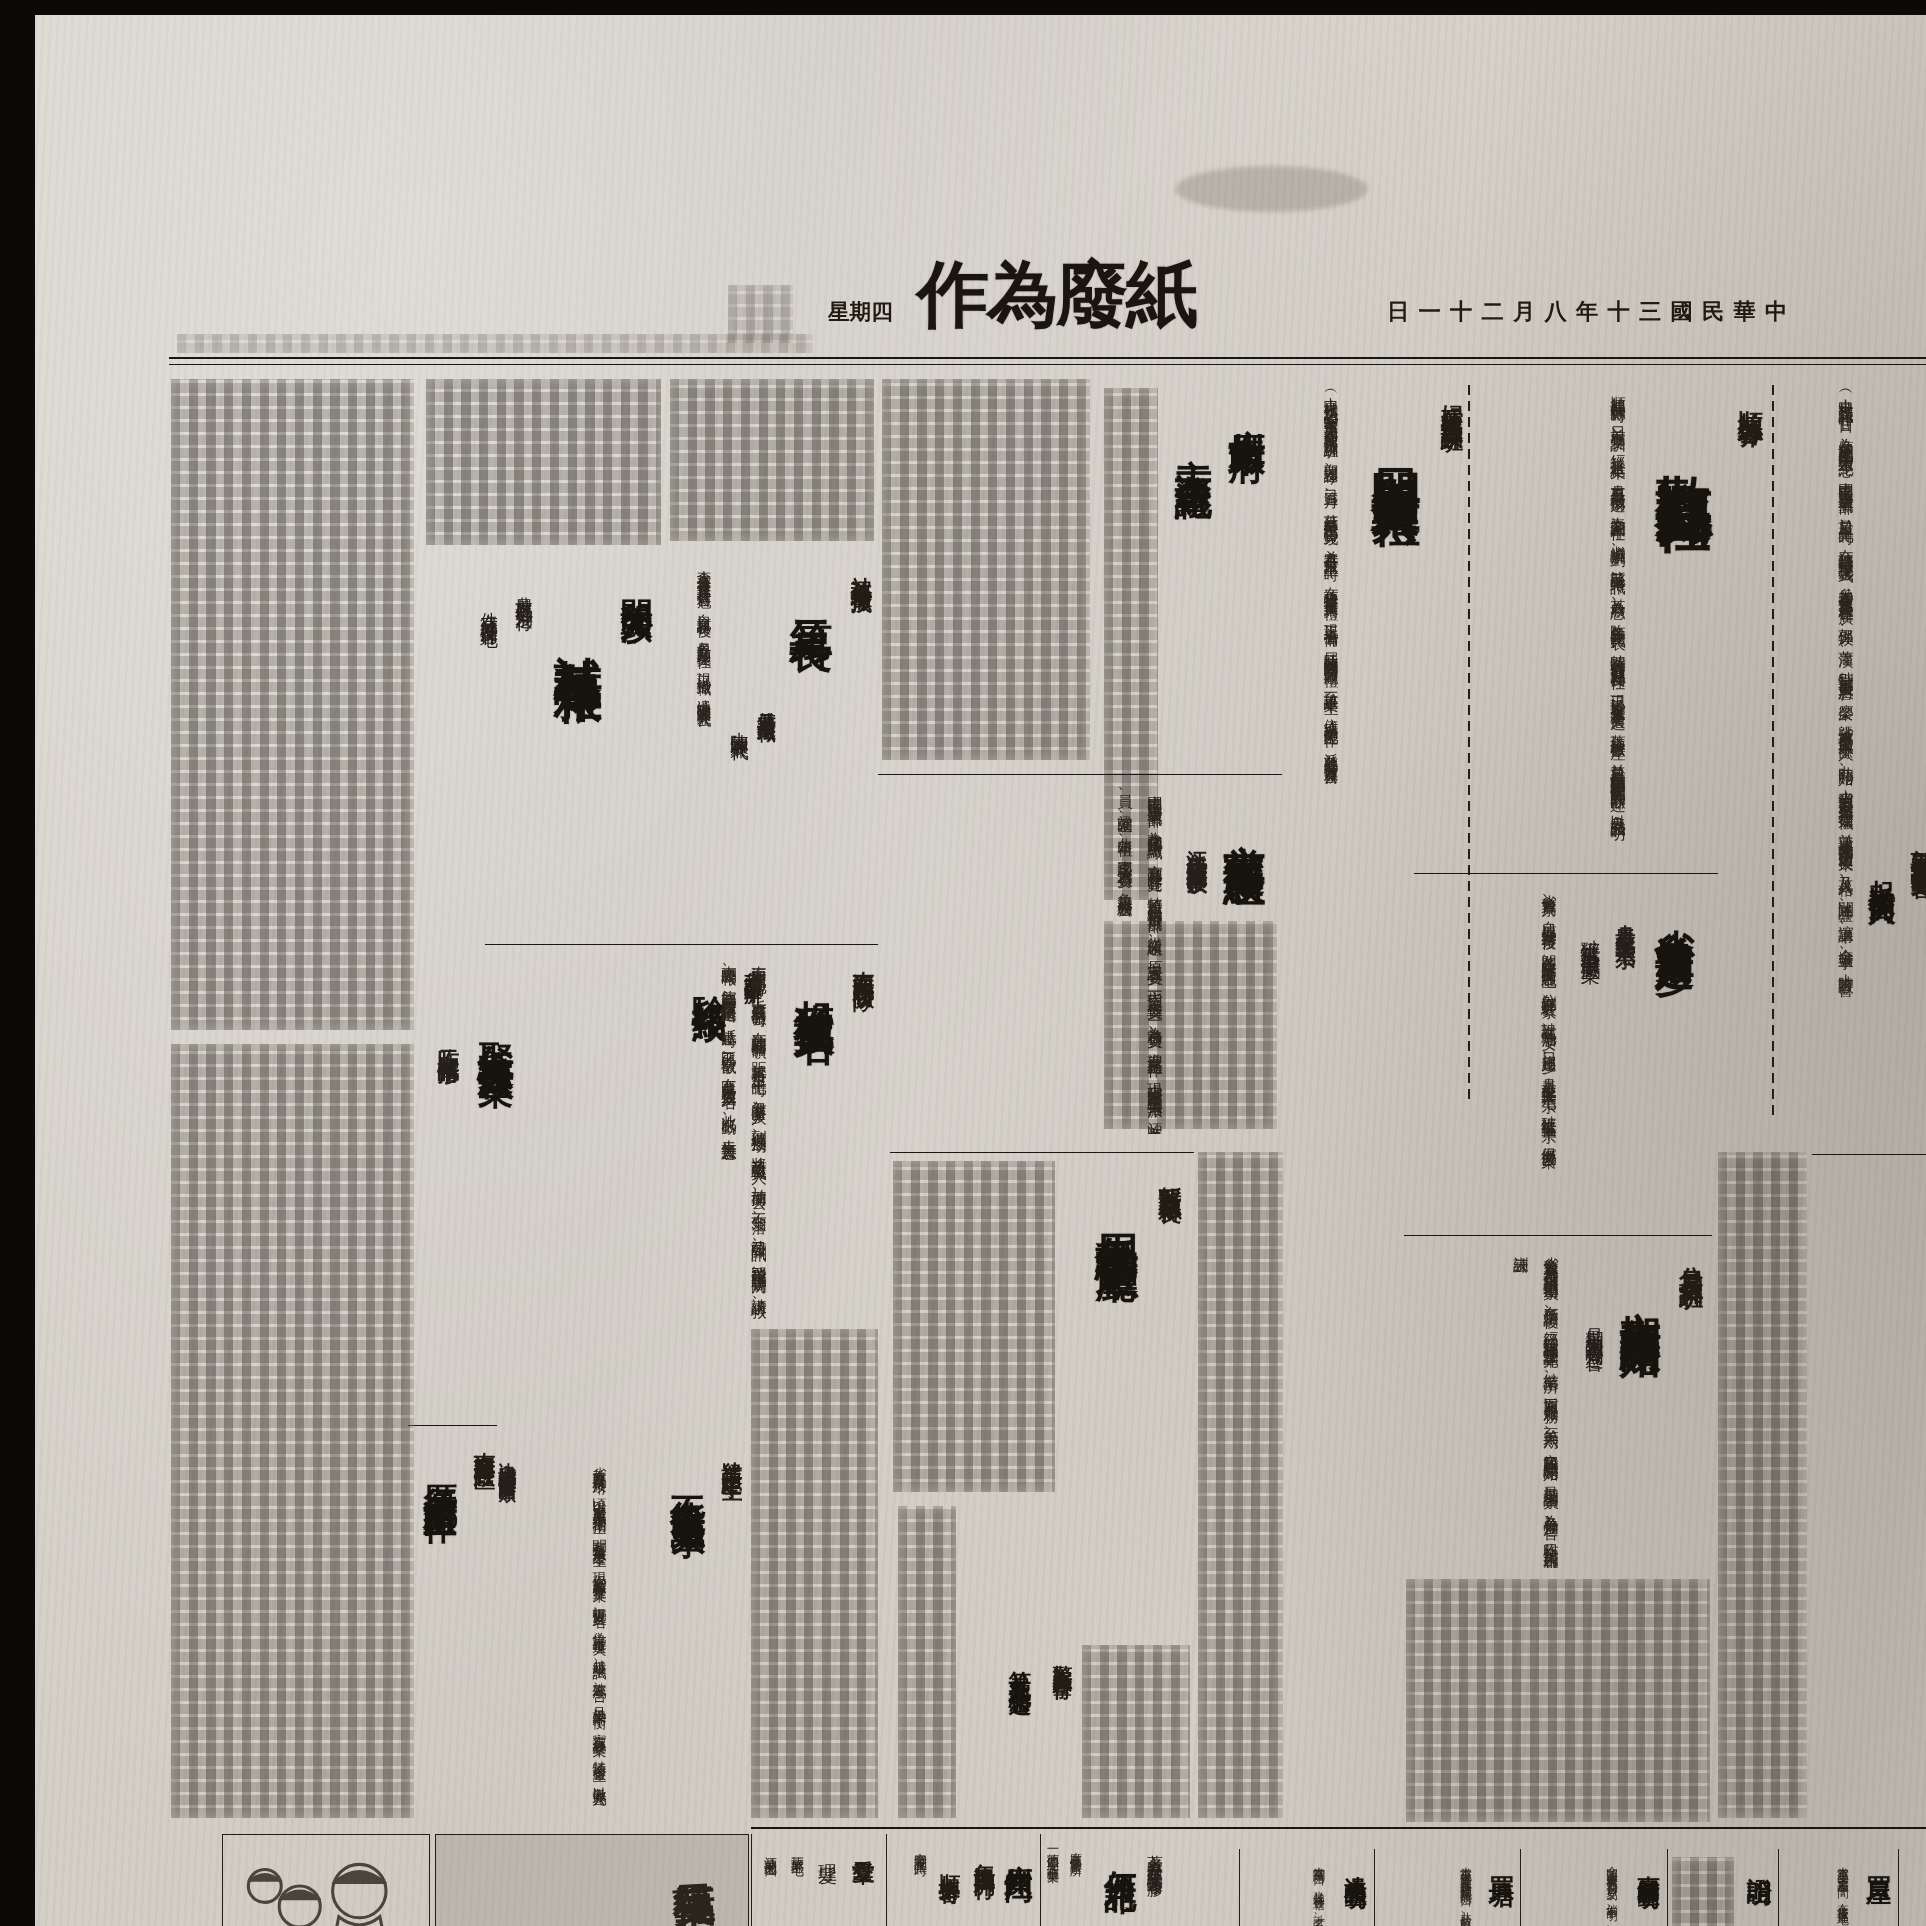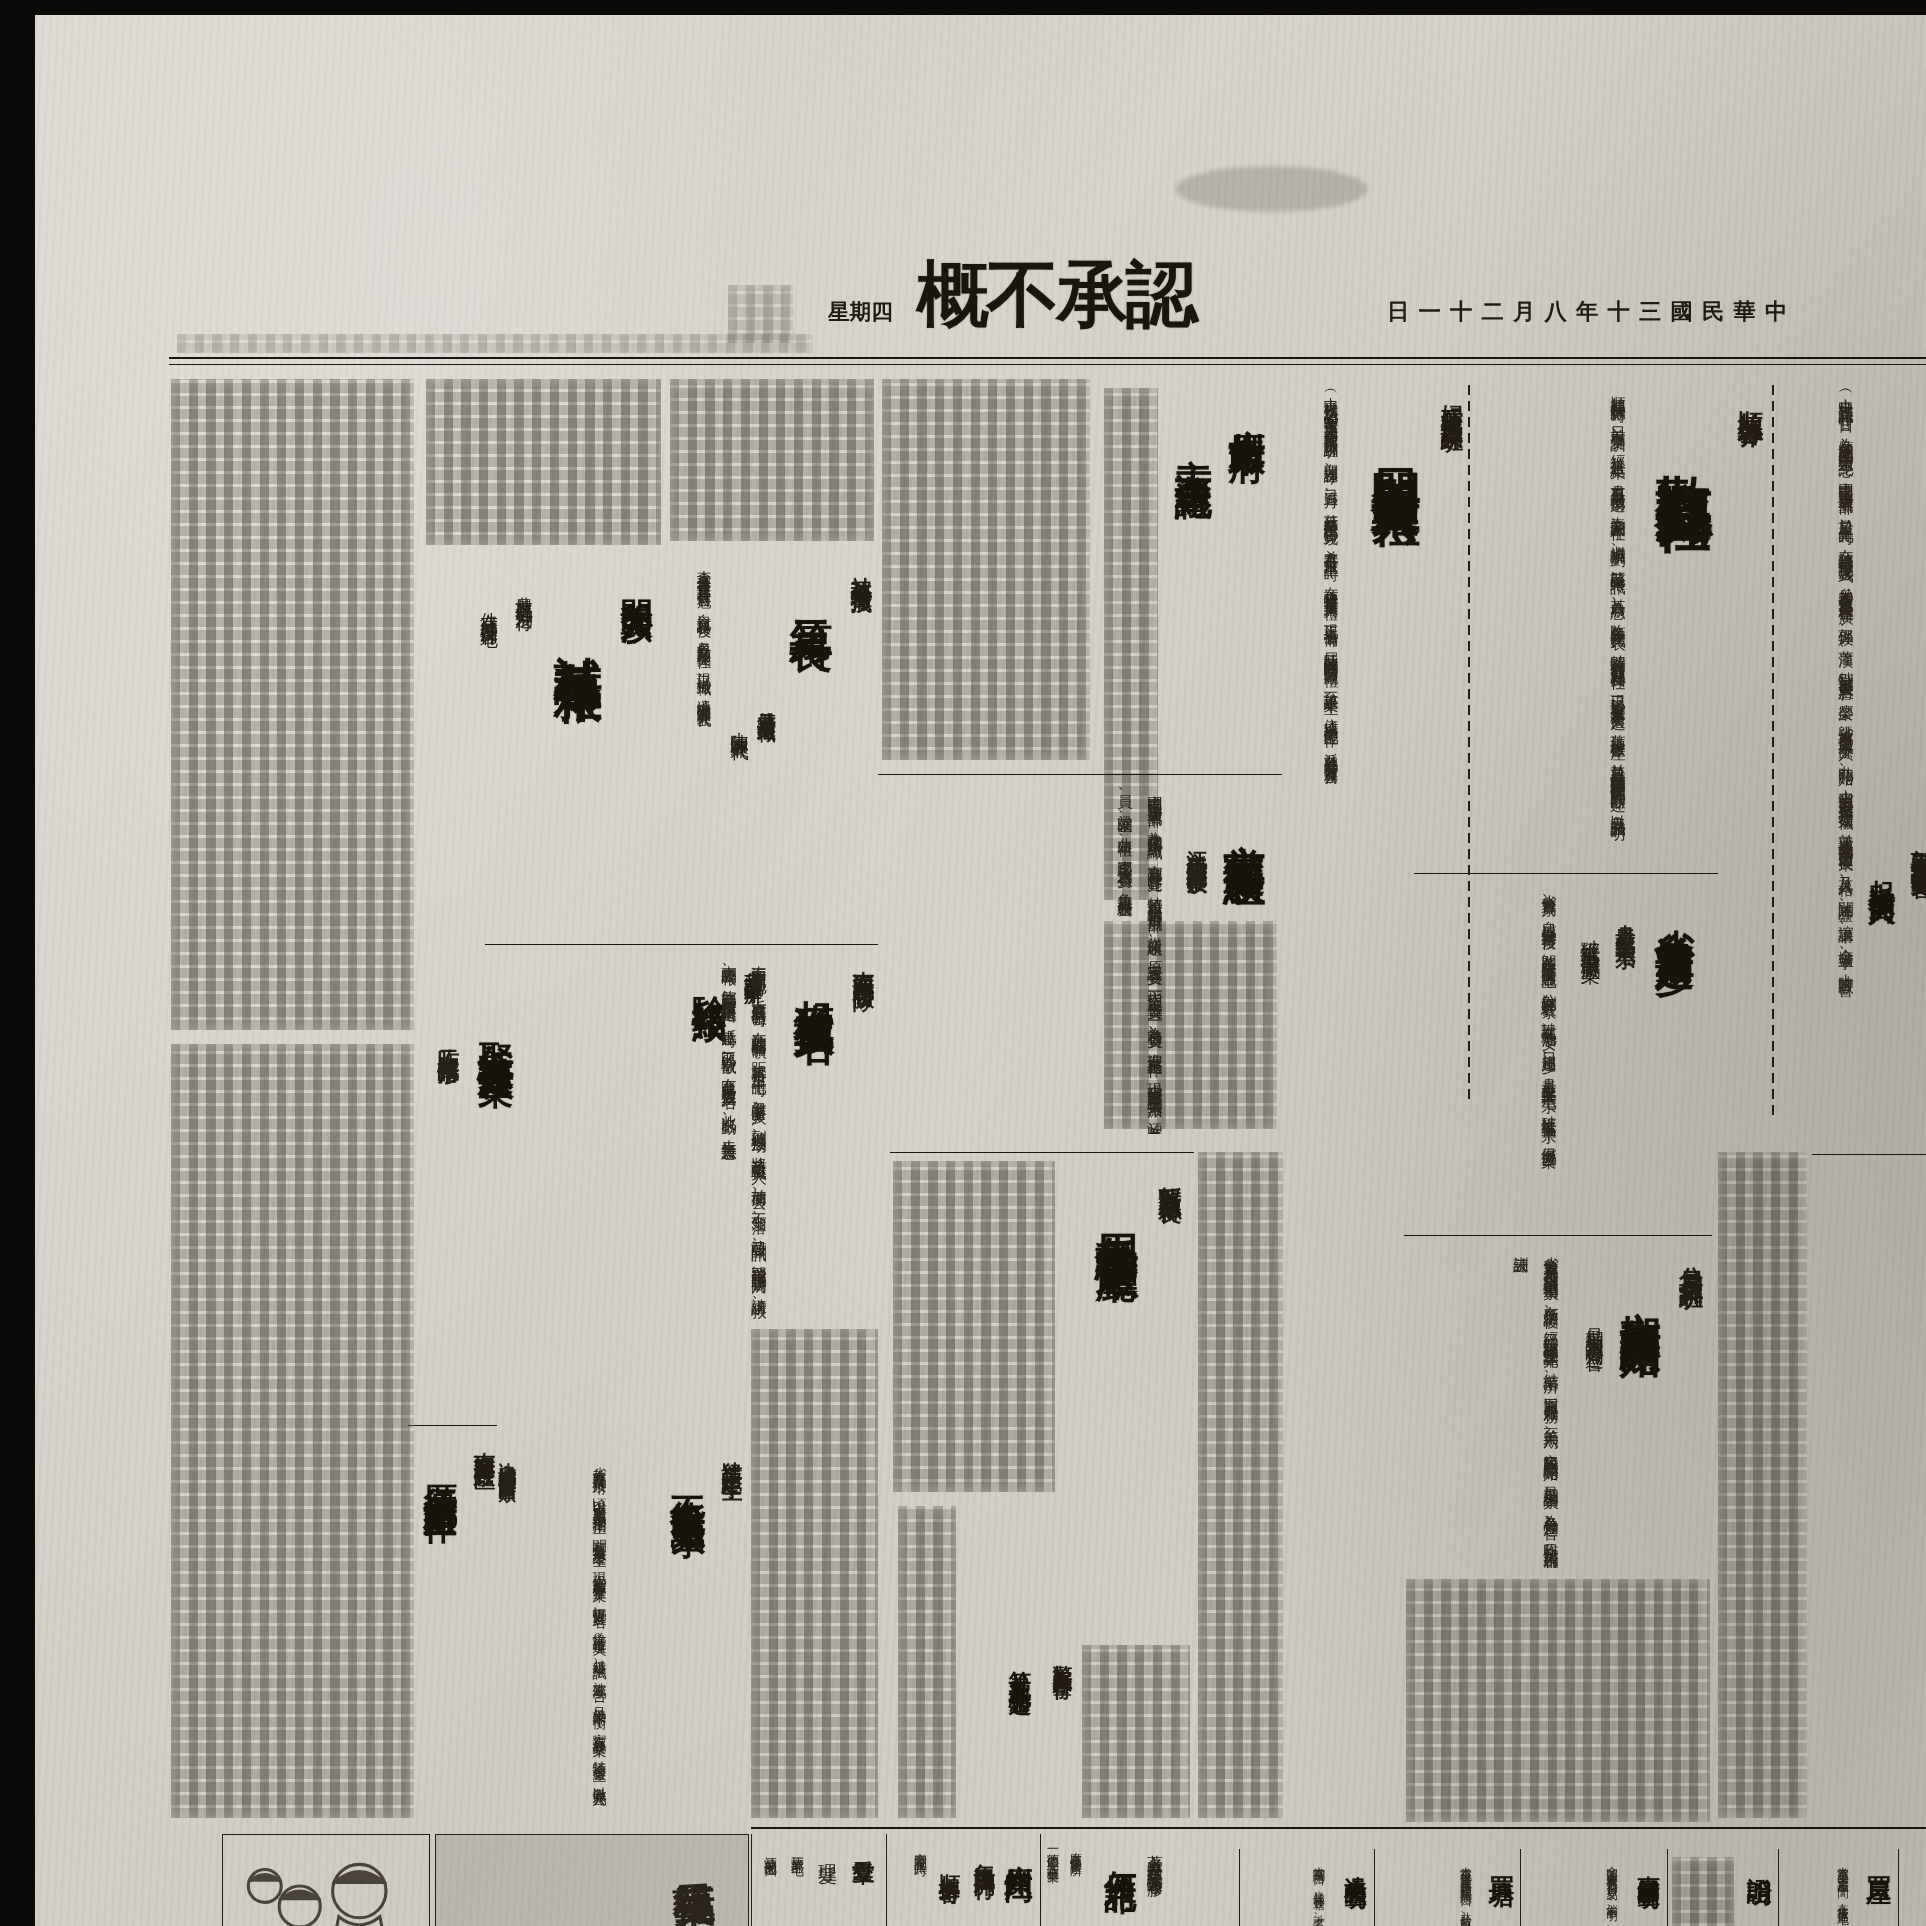--- a/index.html
+++ b/index.html
@@ -30,21 +30,21 @@
   .wavy{position:absolute;width:1.9px;background:repeating-linear-gradient(180deg,#241e16 0 10px,transparent 10px 16px)}
   .smudge{position:absolute;background:rgba(40,34,27,.35);border-radius:50%;filter:blur(2.3px)}
 </style>
 </head>
 <body>
 
 <div class="paper"></div>
 <div class="bar-top"></div>
 <div class="bar-left"></div>
 
-<div class="col" style="left:917px;top:247px;width:293px;height:92px;font-size:72px;font-weight:bold;letter-spacing:-2.3px;color:#1a150e;text-shadow:0 0 1.5px rgba(26,21,14,.4)">概不承認</div>
+<div class="col" style="left:917px;top:247px;width:293px;height:92px;font-size:72px;font-weight:bold;letter-spacing:-2.3px;color:#1a150e;text-shadow:0 0 1.5px rgba(26,21,14,.4)">作為廢紙</div>
 <div class="col" style="left:1387px;top:297px;width:578px;height:31px;font-size:22.3px;letter-spacing:9.2px;font-weight:bold">日一十二月八年十三國民華中</div>
 <div class="col" style="left:828px;top:297px;width:85px;height:31px;font-size:21.6px;font-weight:bold">星期四</div>
 <div class="col gx" style="left:728px;top:285px;width:65px;height:58px;opacity:.6"></div>
 
 <div class="col gx" style="left:177px;top:334px;width:636px;height:18.5px;opacity:.55"></div>
 
 <div class="ruleh" style="left:169px;top:357px;width:1967px;height:2.3px"></div>
 <div class="ruleh" style="left:169px;top:364px;width:1967px;height:1.2px"></div>
 
 <div class="blk" style="left:1780px;top:376px;width:297px;height:765px">

